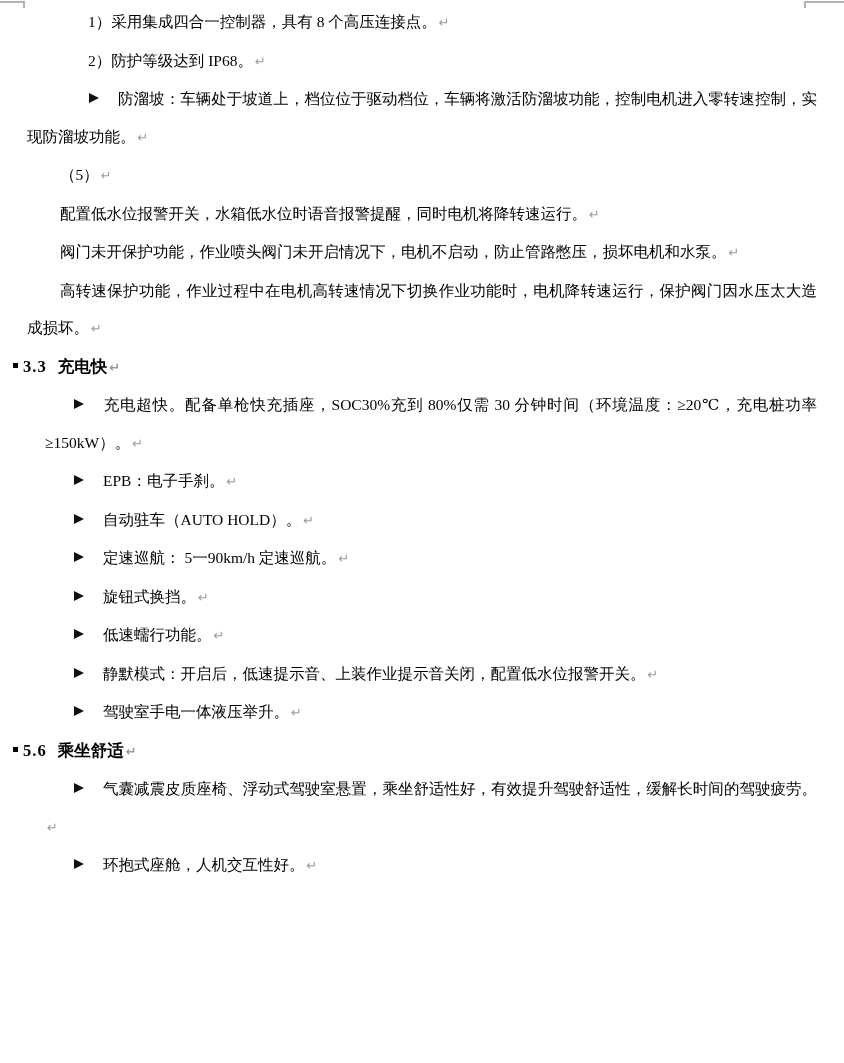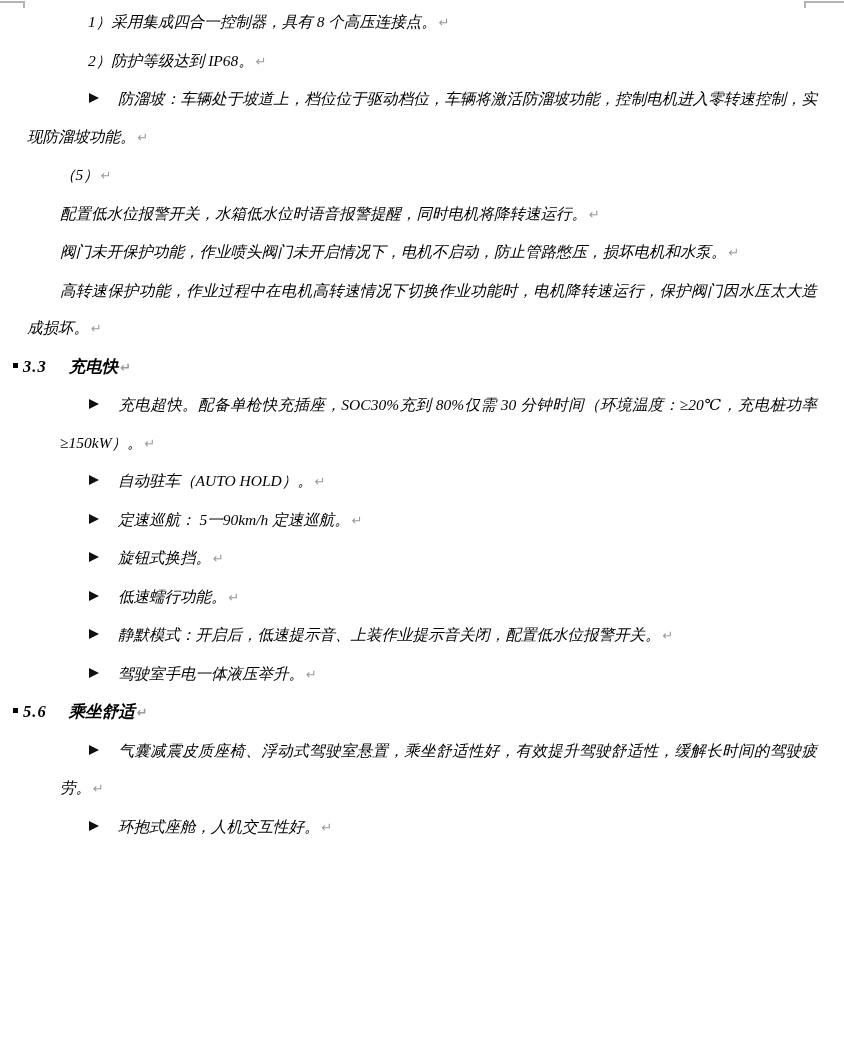--- a/index.html
+++ b/index.html
@@ -8,21 +8,20 @@
     background: #ffffff;
   }
   .page {
     position: relative;
     width: 844px;
     height: 1063px;
     background: #ffffff;
     overflow: hidden;
     font-family: "Liberation Serif", "DejaVu Serif", serif;
     color: #000000;
-    font-style: italic;
   }
   
   .mark { position: absolute; background: #b3b3b3; }
   .mark-tl-h { left: 0; top: 1px; width: 25px; height: 2px; }
   .mark-tl-v { left: 23px; top: 1px; width: 2px; height: 7px; }
   .mark-tr-h { right: 0; top: 1px; width: 40px; height: 2px; }
   .mark-tr-v { right: 38px; top: 1px; width: 2px; height: 7px; }
 
   .content {
     position: absolute;
@@ -39,21 +38,21 @@
   .para.numbered { text-indent: 61px; }
 
   
   .para.label,
   .para.body { text-indent: 33px; }
 
   
   .para.bullet-flush { text-indent: 62px; }
 
   
-  .para.bullet-indent { margin-left: 33px; text-indent: 29px; }
+  .para.bullet-indent { margin-left: 18px; text-indent: 29px; }
 
   .bullet-arrow {
     display: inline-block;
     width: 0; height: 0;
     border-left: 10px solid #111111;
     border-top: 5.5px solid transparent;
     border-bottom: 5.5px solid transparent;
     margin-right: 19px;
     transform: translateY(-1px);
   }
@@ -64,21 +63,21 @@
     font-size: 16.5px;
     text-indent: 0;
   }
   .heading-square {
     display: inline-block;
     width: 5px; height: 5px;
     background: #000000;
     margin-right: 5px;
     vertical-align: 4px;
   }
-  .h-num { margin-right: 22px; letter-spacing: 1px; }
+  .h-num { margin-right: 11px; letter-spacing: 1px; }
 
   .pilcrow {
     color: #9a9a9a;
     font-size: 13px;
     font-family: "DejaVu Sans", sans-serif;
     margin-left: 2px;
   }
 </style>
 </head>
 <body>
@@ -92,20 +91,21 @@
   <div class="content" id="doc-content">
       <div class="para numbered"><span>1）采用集成四合一控制器，具有 8 个高压连接点。</span><span class="pilcrow">↵</span></div>
       <div class="para numbered"><span>2）防护等级达到 IP68。</span><span class="pilcrow">↵</span></div>
       <div class="para bullet-flush"><span class="bullet-arrow"></span><span>防溜坡：车辆处于坡道上，档位位于驱动档位，车辆将激活防溜坡功能，控制电机进入零转速控制，实现防溜坡功能。</span><span class="pilcrow">↵</span></div>
       <div class="para label"><span>（5）</span><span class="pilcrow">↵</span></div>
       <div class="para body"><span>配置低水位报警开关，水箱低水位时语音报警提醒，同时电机将降转速运行。</span><span class="pilcrow">↵</span></div>
       <div class="para body"><span>阀门未开保护功能，作业喷头阀门未开启情况下，电机不启动，防止管路憋压，损坏电机和水泵。</span><span class="pilcrow">↵</span></div>
       <div class="para body"><span>高转速保护功能，作业过程中在电机高转速情况下切换作业功能时，电机降转速运行，保护阀门因水压太大造成损坏。</span><span class="pilcrow">↵</span></div>
       <div class="para heading"><span class="heading-square"></span><span class="h-num">3.3</span><span>充电快</span><span class="pilcrow">↵</span></div>
       <div class="para bullet-indent"><span class="bullet-arrow"></span><span>充电超快。配备单枪快充插座，SOC30%充到 80%仅需 30 分钟时间（环境温度：≥20℃，充电桩功率≥150kW）。</span><span class="pilcrow">↵</span></div>
+      <div class="para bullet-indent"><span class="bullet-arrow"></span><span>EPB：电子手刹。</span><span class="pilcrow">↵</span></div>
       <div class="para bullet-indent"><span class="bullet-arrow"></span><span>自动驻车（AUTO HOLD）。</span><span class="pilcrow">↵</span></div>
       <div class="para bullet-indent"><span class="bullet-arrow"></span><span>定速巡航： 5一90km/h 定速巡航。</span><span class="pilcrow">↵</span></div>
       <div class="para bullet-indent"><span class="bullet-arrow"></span><span>旋钮式换挡。</span><span class="pilcrow">↵</span></div>
       <div class="para bullet-indent"><span class="bullet-arrow"></span><span>低速蠕行功能。</span><span class="pilcrow">↵</span></div>
       <div class="para bullet-indent"><span class="bullet-arrow"></span><span>静默模式：开启后，低速提示音、上装作业提示音关闭，配置低水位报警开关。</span><span class="pilcrow">↵</span></div>
       <div class="para bullet-indent"><span class="bullet-arrow"></span><span>驾驶室手电一体液压举升。</span><span class="pilcrow">↵</span></div>
       <div class="para heading"><span class="heading-square"></span><span class="h-num">5.6</span><span>乘坐舒适</span><span class="pilcrow">↵</span></div>
       <div class="para bullet-indent"><span class="bullet-arrow"></span><span>气囊减震皮质座椅、浮动式驾驶室悬置，乘坐舒适性好，有效提升驾驶舒适性，缓解长时间的驾驶疲劳。</span><span class="pilcrow">↵</span></div>
       <div class="para bullet-indent"><span class="bullet-arrow"></span><span>环抱式座舱，人机交互性好。</span><span class="pilcrow">↵</span></div>
     </div>

